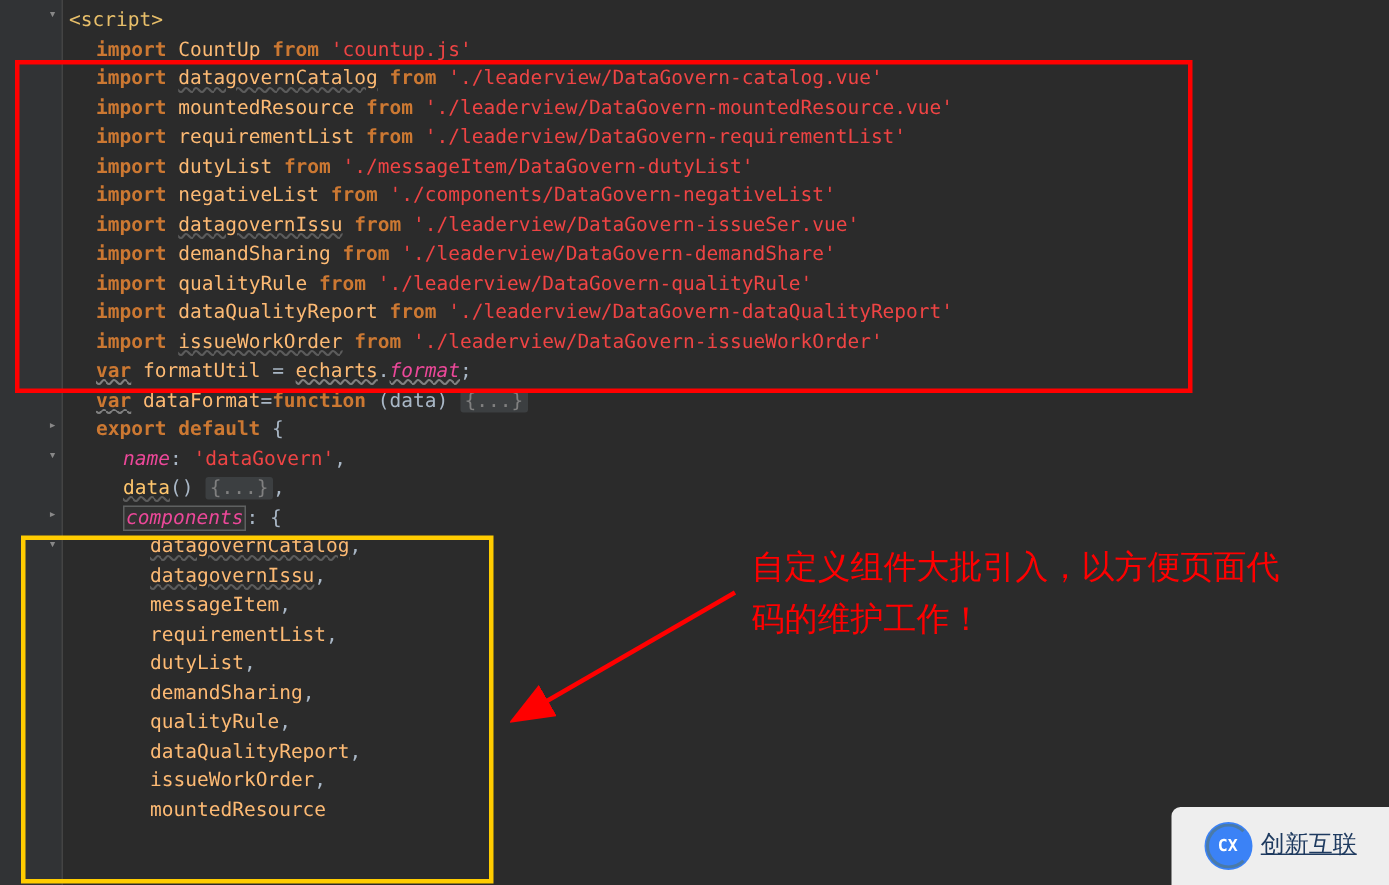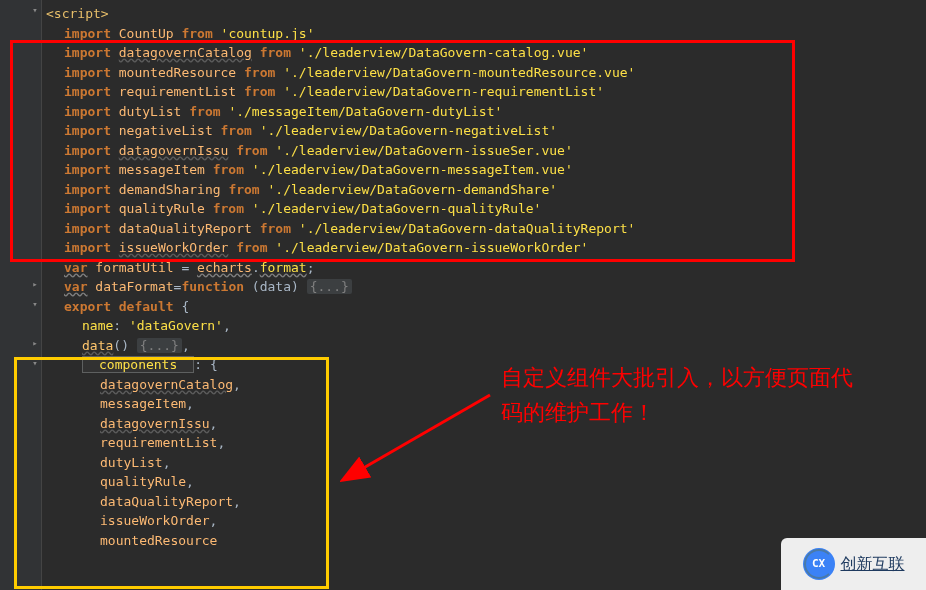--- a/index.html
+++ b/index.html
@@ -36,27 +36,27 @@
   }
   .code {
     position: absolute;
     left: 42px;
     top: 4px;
     right: 0;
   }
   .line { white-space: pre; padding-left: 4px; }
   .kw { color: #cc7832; font-weight: bold; }
   .ident { color: #fdba74; }
-  .str { color: #fde047; }
+  .str { color: #ef4444; }
   .punct { color: #a9b7c6; }
   .tag { color: #e8bf6a; }
-  .prop { color: #fde047; }
+  .prop { color: #ec4899; font-style: italic; }
   .fn { color: #ffc66d; }
   .fold { background: #3c3f41; color: #808080; padding: 0 3px; border-radius: 2px; }
-  .components-box { border: 1px solid #5e6060; padding: 0 16px; background: #323232; }
+  .components-box { border: 1px solid #5e6060; padding: 0 1px; background: #323232; }
   .underline { text-decoration: underline; text-decoration-color: #5c5c5c; text-decoration-style: wavy; }
   .underline-wavy { text-decoration: underline; text-decoration-color: #808080; text-decoration-style: wavy; }
   
   .red-box {
     position: absolute;
     left: 10px;
     top: 40px;
     width: 785px;
     height: 222px;
     border: 3px solid #ff0000;
@@ -145,38 +145,38 @@
   <div class="fold-mark" style="top:359px">▾</div>
 </div>
 
 <div class="code">
   <div class="line i1"><span class="tag">&lt;script&gt;</span></div>
   <div class="line i2"><span class="kw">import</span> <span class="ident">CountUp</span> <span class="kw">from</span> <span class="str">'countup.js'</span></div>
   <div class="line i2"><span class="kw">import</span> <span class="ident underline">datagovernCatalog</span> <span class="kw">from</span> <span class="str">'./leaderview/DataGovern-catalog.vue'</span></div>
   <div class="line i2"><span class="kw">import</span> <span class="ident">mountedResource</span> <span class="kw">from</span> <span class="str">'./leaderview/DataGovern-mountedResource.vue'</span></div>
   <div class="line i2"><span class="kw">import</span> <span class="ident">requirementList</span> <span class="kw">from</span> <span class="str">'./leaderview/DataGovern-requirementList'</span></div>
   <div class="line i2"><span class="kw">import</span> <span class="ident">dutyList</span> <span class="kw">from</span> <span class="str">'./messageItem/DataGovern-dutyList'</span></div>
-  <div class="line i2"><span class="kw">import</span> <span class="ident">negativeList</span> <span class="kw">from</span> <span class="str">'./leaderview/DataGovern-negativeList'</span></div>
+  <div class="line i2"><span class="kw">import</span> <span class="ident">negativeList</span> <span class="kw">from</span> <span class="str">'./components/DataGovern-negativeList'</span></div>
   <div class="line i2"><span class="kw">import</span> <span class="ident underline">datagovernIssu</span> <span class="kw">from</span> <span class="str">'./leaderview/DataGovern-issueSer.vue'</span></div>
-  <div class="line i2"><span class="kw">import</span> <span class="ident">messageItem</span> <span class="kw">from</span> <span class="str">'./leaderview/DataGovern-messageItem.vue'</span></div>
   <div class="line i2"><span class="kw">import</span> <span class="ident">demandSharing</span> <span class="kw">from</span> <span class="str">'./leaderview/DataGovern-demandShare'</span></div>
   <div class="line i2"><span class="kw">import</span> <span class="ident">qualityRule</span> <span class="kw">from</span> <span class="str">'./leaderview/DataGovern-qualityRule'</span></div>
   <div class="line i2"><span class="kw">import</span> <span class="ident">dataQualityReport</span> <span class="kw">from</span> <span class="str">'./leaderview/DataGovern-dataQualityReport'</span></div>
   <div class="line i2"><span class="kw">import</span> <span class="ident underline">issueWorkOrder</span> <span class="kw">from</span> <span class="str">'./leaderview/DataGovern-issueWorkOrder'</span></div>
   <div class="line i2"><span class="kw underline-wavy">var</span> <span class="ident">formatUtil</span><span> = </span><span class="ident underline-wavy">echarts</span><span>.</span><span class="prop underline-wavy">format</span><span class="punct">;</span></div>
   <div class="line i2"><span class="kw underline-wavy">var</span> <span class="ident">dataFormat</span><span>=</span><span class="kw">function</span><span> (data) </span><span class="fold">{...}</span></div>
   <div class="line i2"><span class="kw">export default</span><span> {</span></div>
   <div class="line i3"><span class="prop">name</span><span>: </span><span class="str">'dataGovern'</span><span>,</span></div>
   <div class="line i3"><span class="fn underline">data</span><span>() </span><span class="fold">{...}</span><span>,</span></div>
   <div class="line i3"><span class="components-box prop">components</span><span>: </span><span>{</span></div>
   <div class="line i4"><span class="ident underline">datagovernCatalog</span><span>,</span></div>
+  <div class="line i4"><span class="ident underline">datagovernIssu</span><span>,</span></div>
   <div class="line i4"><span class="ident">messageItem</span><span>,</span></div>
-  <div class="line i4"><span class="ident underline">datagovernIssu</span><span>,</span></div>
   <div class="line i4"><span class="ident">requirementList</span><span>,</span></div>
   <div class="line i4"><span class="ident">dutyList</span><span>,</span></div>
+  <div class="line i4"><span class="ident">demandSharing</span><span>,</span></div>
   <div class="line i4"><span class="ident">qualityRule</span><span>,</span></div>
   <div class="line i4"><span class="ident">dataQualityReport</span><span>,</span></div>
   <div class="line i4"><span class="ident">issueWorkOrder</span><span>,</span></div>
   <div class="line i4"><span class="ident">mountedResource</span></div>
 </div>
 
 <div class="red-box"></div>
 <div class="yellow-box"></div>
 
 <svg class="arrow-svg" width="160" height="110">

